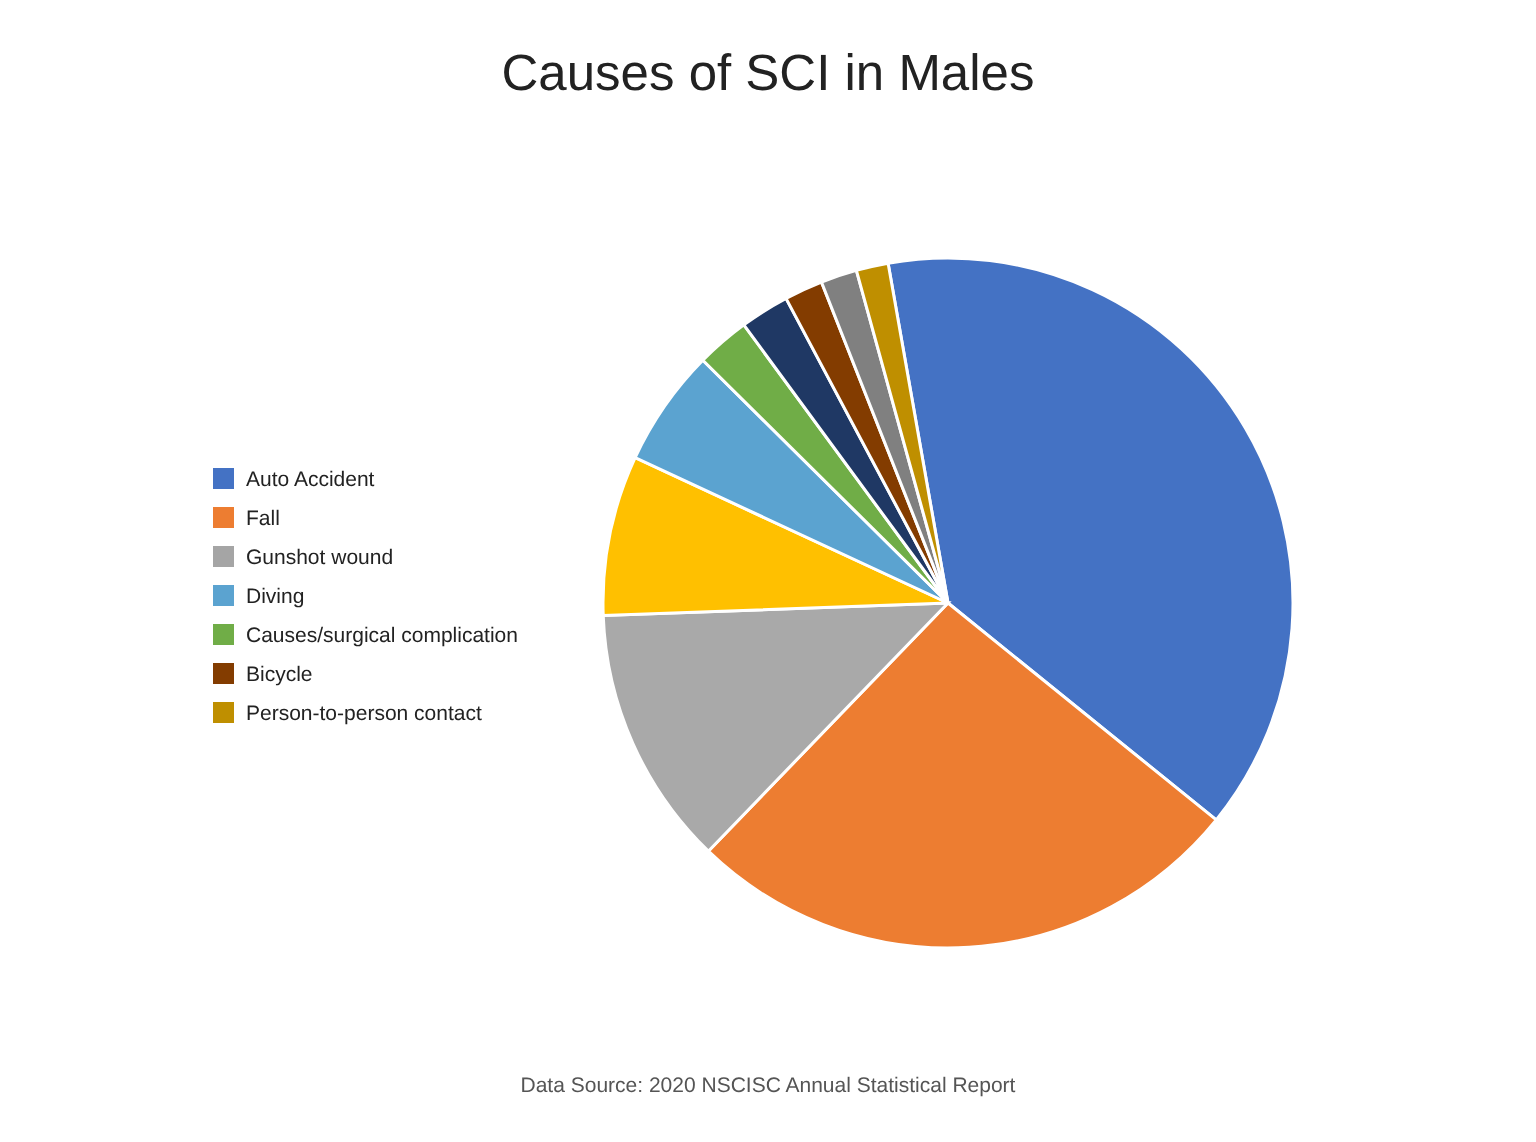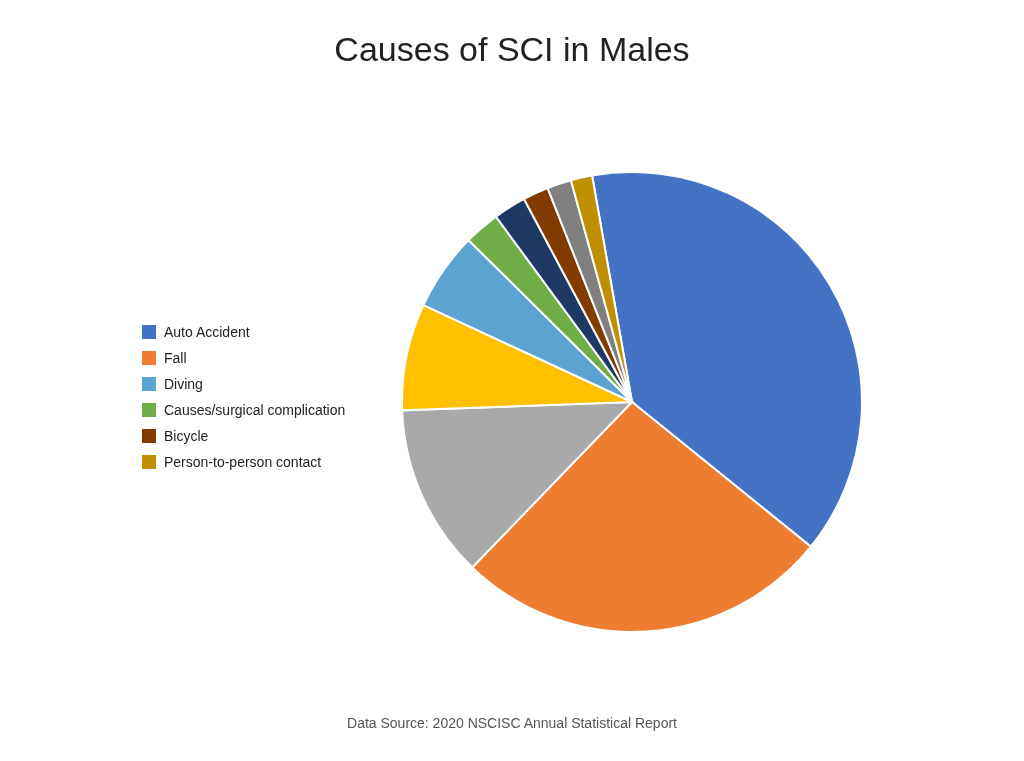--- a/index.html
+++ b/index.html
@@ -75,20 +75,24 @@
   <div class="legend" id="legend-container">
       <div class="legend-item">
       <div class="legend-color" style="background:#4472C4;"></div>
       <span>Auto Accident</span>
     </div>
       <div class="legend-item">
       <div class="legend-color" style="background:#ED7D31;"></div>
       <span>Fall</span>
     </div>
       <div class="legend-item">
+      <div class="legend-color" style="background:#A5A5A5;"></div>
+      <span>Gunshot wound</span>
+    </div>
+      <div class="legend-item">
       <div class="legend-color" style="background:#5BA3D0;"></div>
       <span>Diving</span>
     </div>
       <div class="legend-item">
       <div class="legend-color" style="background:#70AD47;"></div>
       <span>Causes/surgical complication</span>
     </div>
       <div class="legend-item">
       <div class="legend-color" style="background:#833C00;"></div>
       <span>Bicycle</span>

